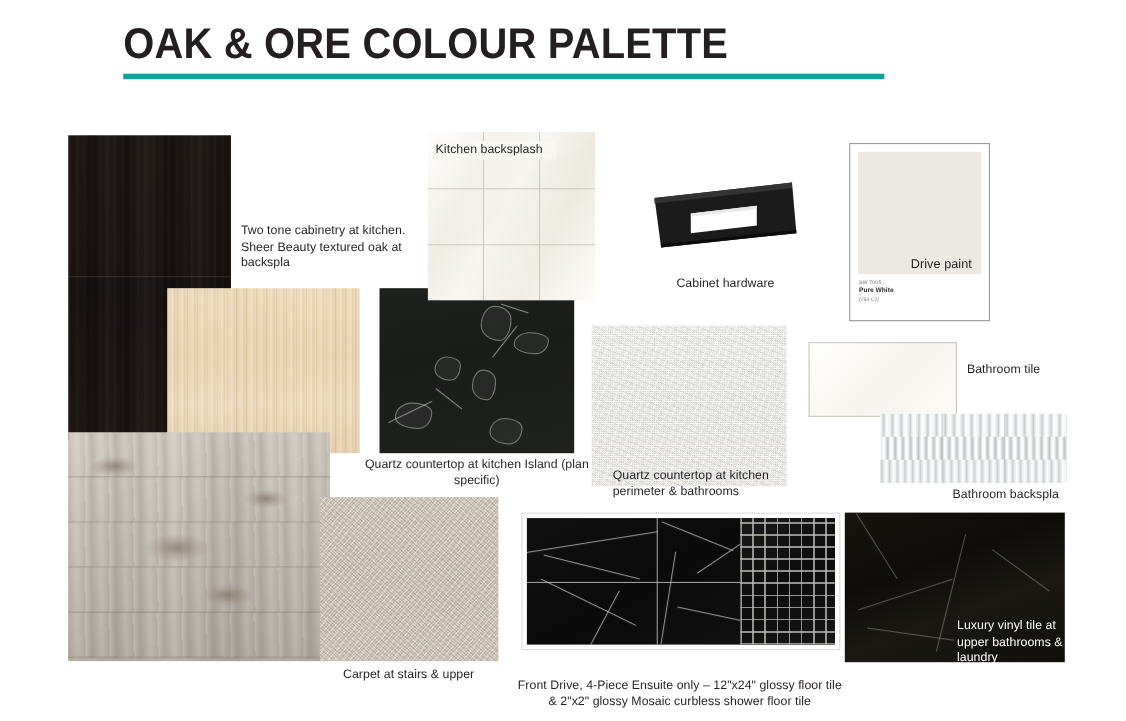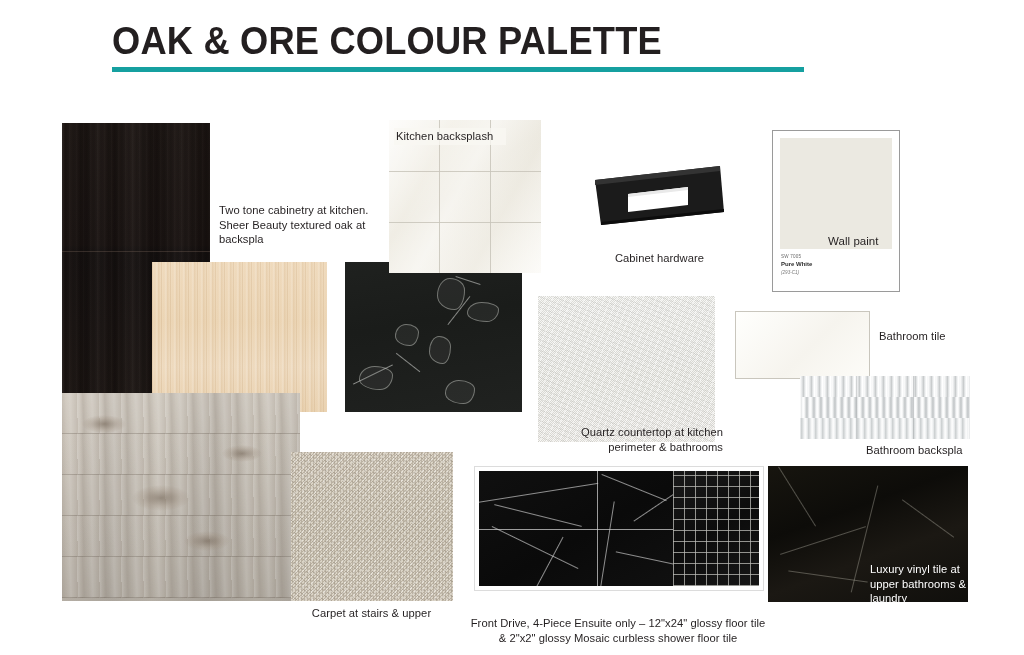--- a/index.html
+++ b/index.html
@@ -297,21 +297,21 @@
   #cap-cabinetry { left: 219px; top: 203px; width: 165px; }
   #cap-kitchen-backsplash {
     left: 394px; top: 128px; width: 108px;
     background: rgba(248,247,242,0.78); padding: 1px 2px;
   }
   #cap-hardware { left: 597px; top: 251px; width: 125px; }
   #cap-wall-paint {
     left: 828px; top: 234px; width: 80px; font-size: 11.5px;
   }
   #cap-island { left: 330px; top: 415px; width: 207px; }
-  #cap-perimeter { left: 543px; top: 425px; width: 180px; text-align: right; }
+  #cap-perimeter { left: 557px; top: 425px; width: 180px; }
   #cap-bathroom-tile { left: 879px; top: 329px; width: 130px; }
   #cap-bathroom-backsplash { left: 866px; top: 443px; width: 190px; }
   #cap-laminate { left: 78px; top: 606px; width: 200px; }
   #cap-carpet { left: 288px; top: 606px; width: 167px; }
   #cap-front-drive { left: 468px; top: 616px; width: 300px; }
   #cap-lvt { left: 870px; top: 562px; width: 104px; }
 </style>
 </head>
 <body>
 
@@ -419,21 +419,22 @@
     <div class="vein" style="left:-6px;  top:30px;  width:70px;  height:1.2px; transform:rotate(58deg);"></div>
     <div class="vein" style="left:10px;  top:74px;  width:90px;  height:1px;   transform:rotate(-18deg);"></div>
     <div class="vein" style="left:96px;  top:18px;  width:1.3px; height:110px; transform:rotate(14deg);"></div>
     <div class="vein" style="left:128px; top:52px;  width:64px;  height:1.1px; transform:rotate(36deg);"></div>
     <div class="vein" style="left:20px;  top:110px; width:80px;  height:1px;   transform:rotate(8deg);"></div>
   </div>
 
   <div class="cap" id="cap-cabinetry">Two tone cabinetry at kitchen. Sheer Beauty textured oak at backspla</div>
   <div class="cap" id="cap-kitchen-backsplash">Kitchen backsplash</div>
   <div class="cap center" id="cap-hardware">Cabinet hardware</div>
-  <div class="cap" id="cap-wall-paint">Wall paint</div>
+  <div class="cap" id="cap-wall-paint">Drive paint</div>
+  <div class="cap center" id="cap-island">Quartz countertop at kitchen Island (plan specific)</div>
   <div class="cap" id="cap-perimeter">Quartz countertop at kitchen perimeter &amp; bathrooms</div>
   <div class="cap" id="cap-bathroom-tile">Bathroom tile</div>
   <div class="cap" id="cap-bathroom-backsplash">Bathroom backspla</div>
   <div class="cap center" id="cap-carpet">Carpet at stairs &amp; upper</div>
   <div class="cap center" id="cap-front-drive">Front Drive, 4-Piece Ensuite only – 12"x24" glossy floor tile &amp; 2"x2" glossy Mosaic curbless shower floor tile</div>
   <div class="cap white" id="cap-lvt">Luxury vinyl tile at upper bathrooms &amp; laundry</div>
 
 </div>
 
 </body></html>

